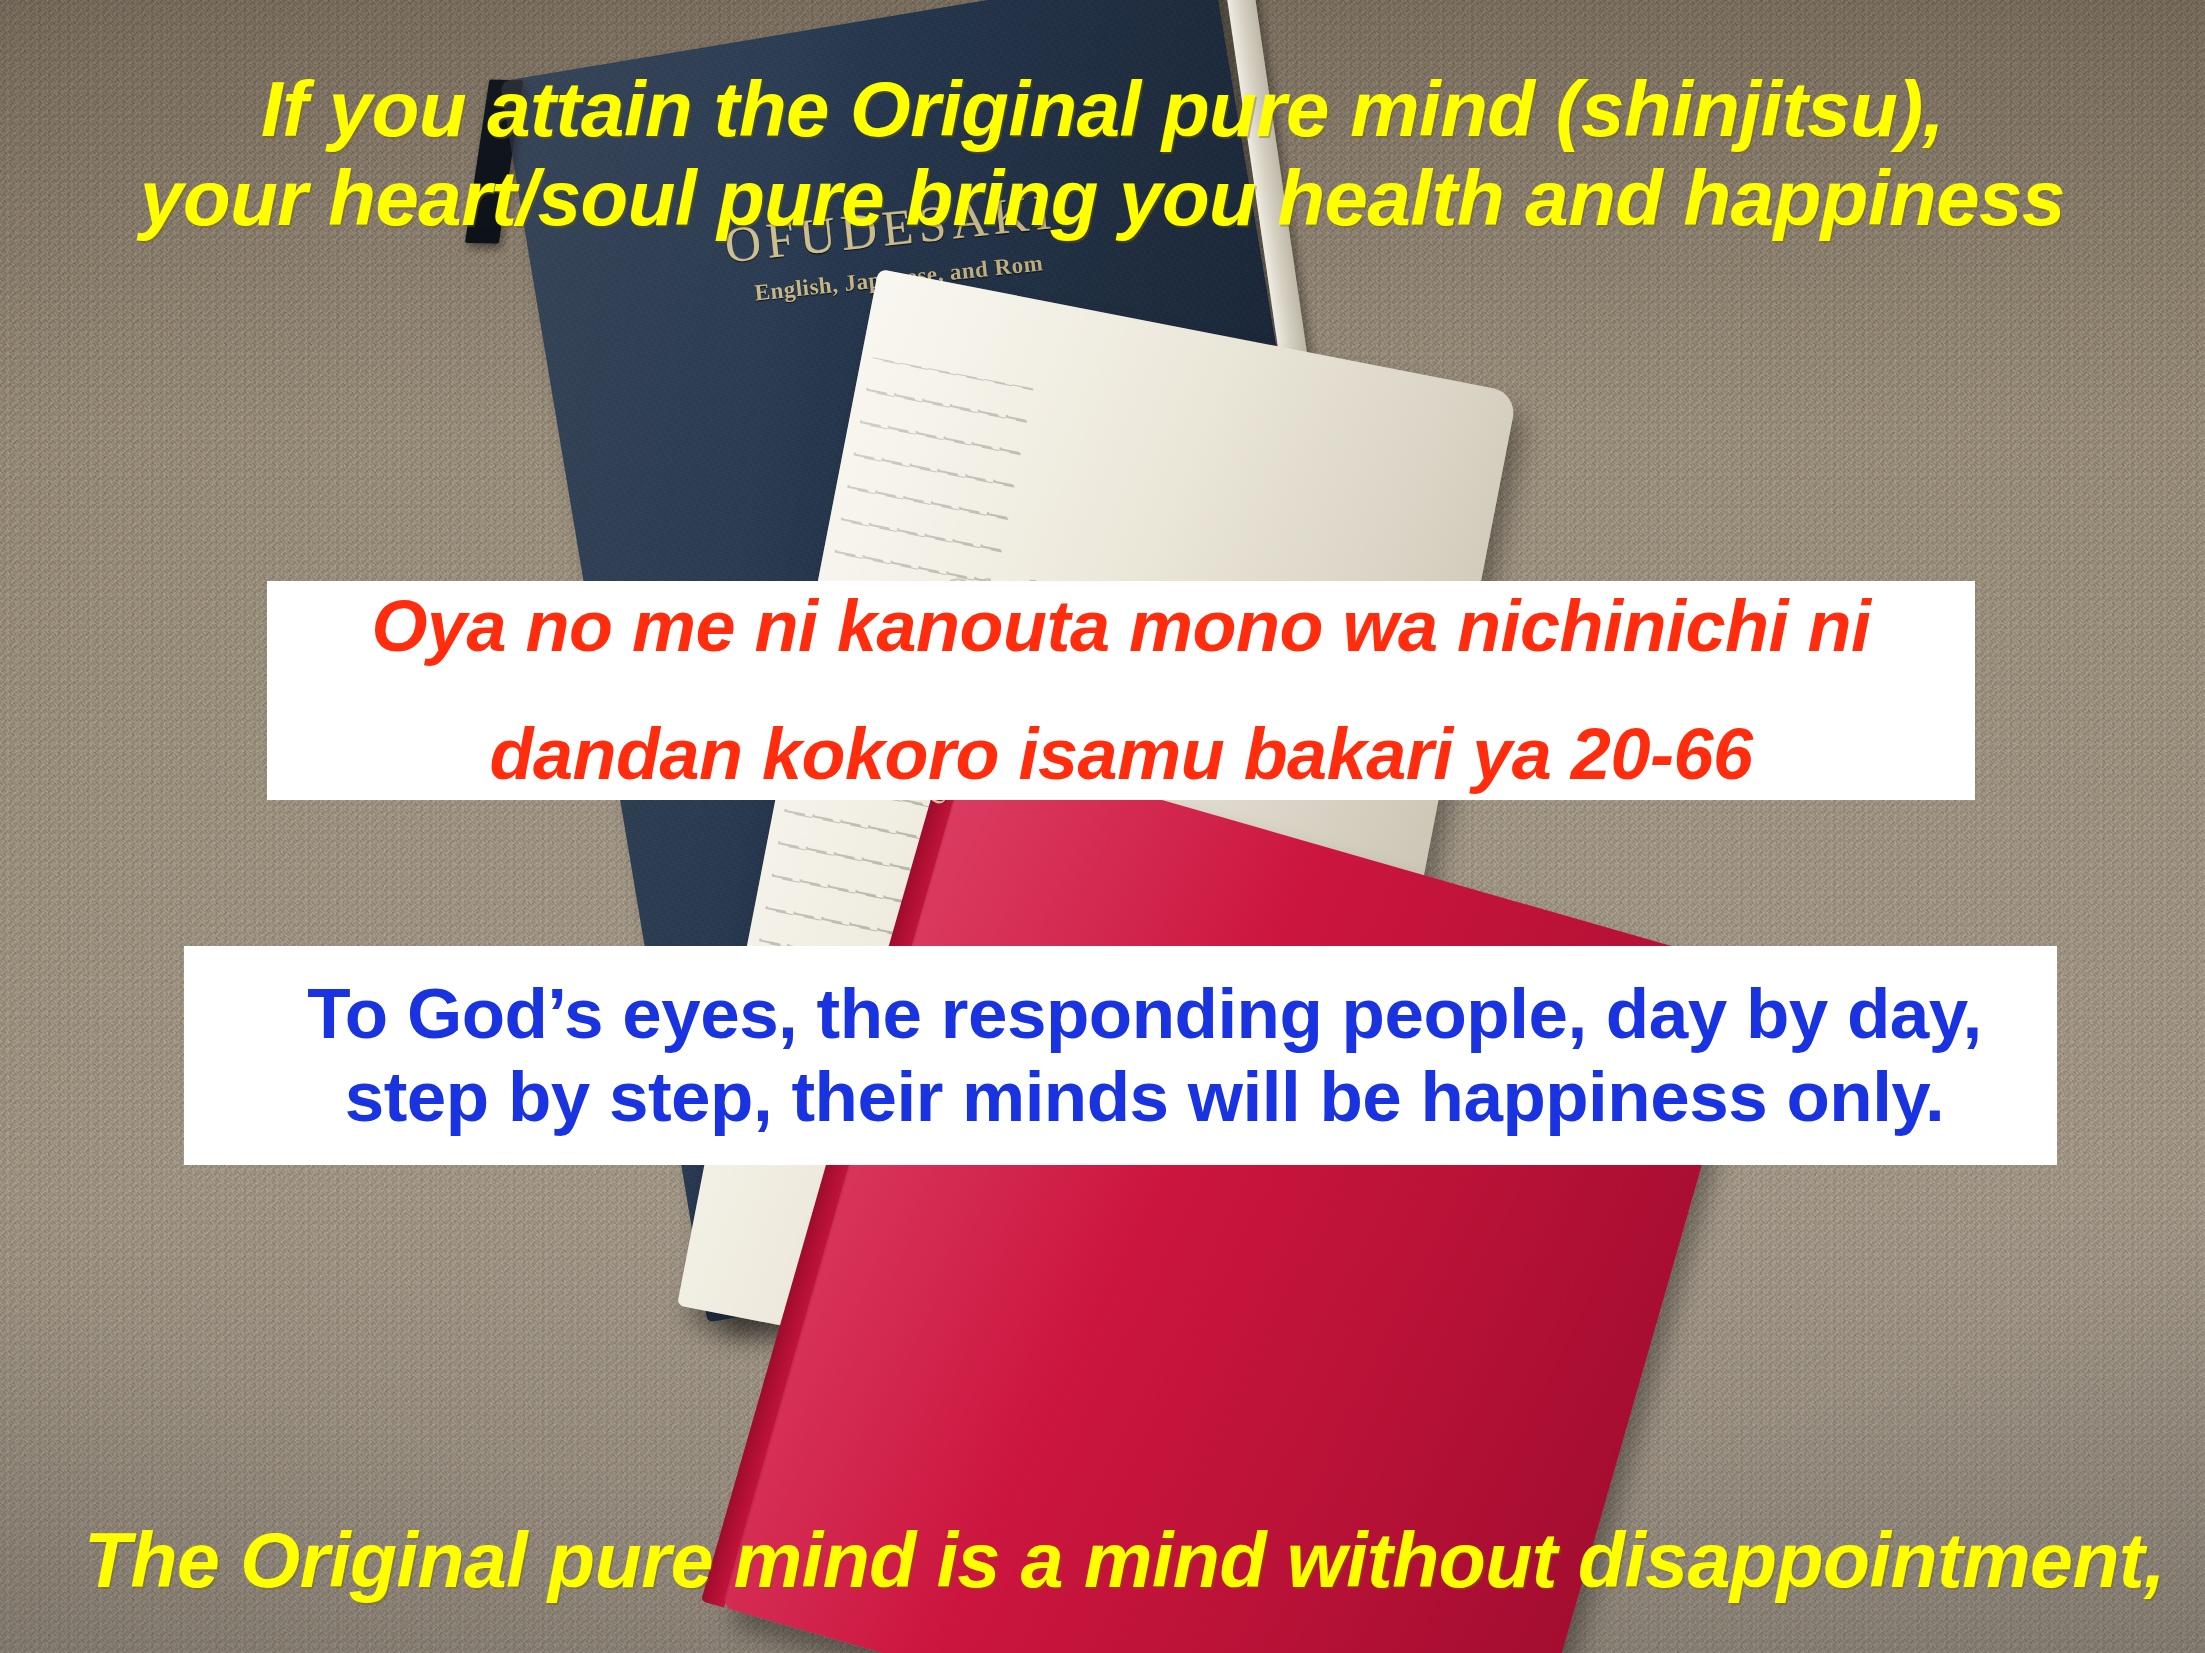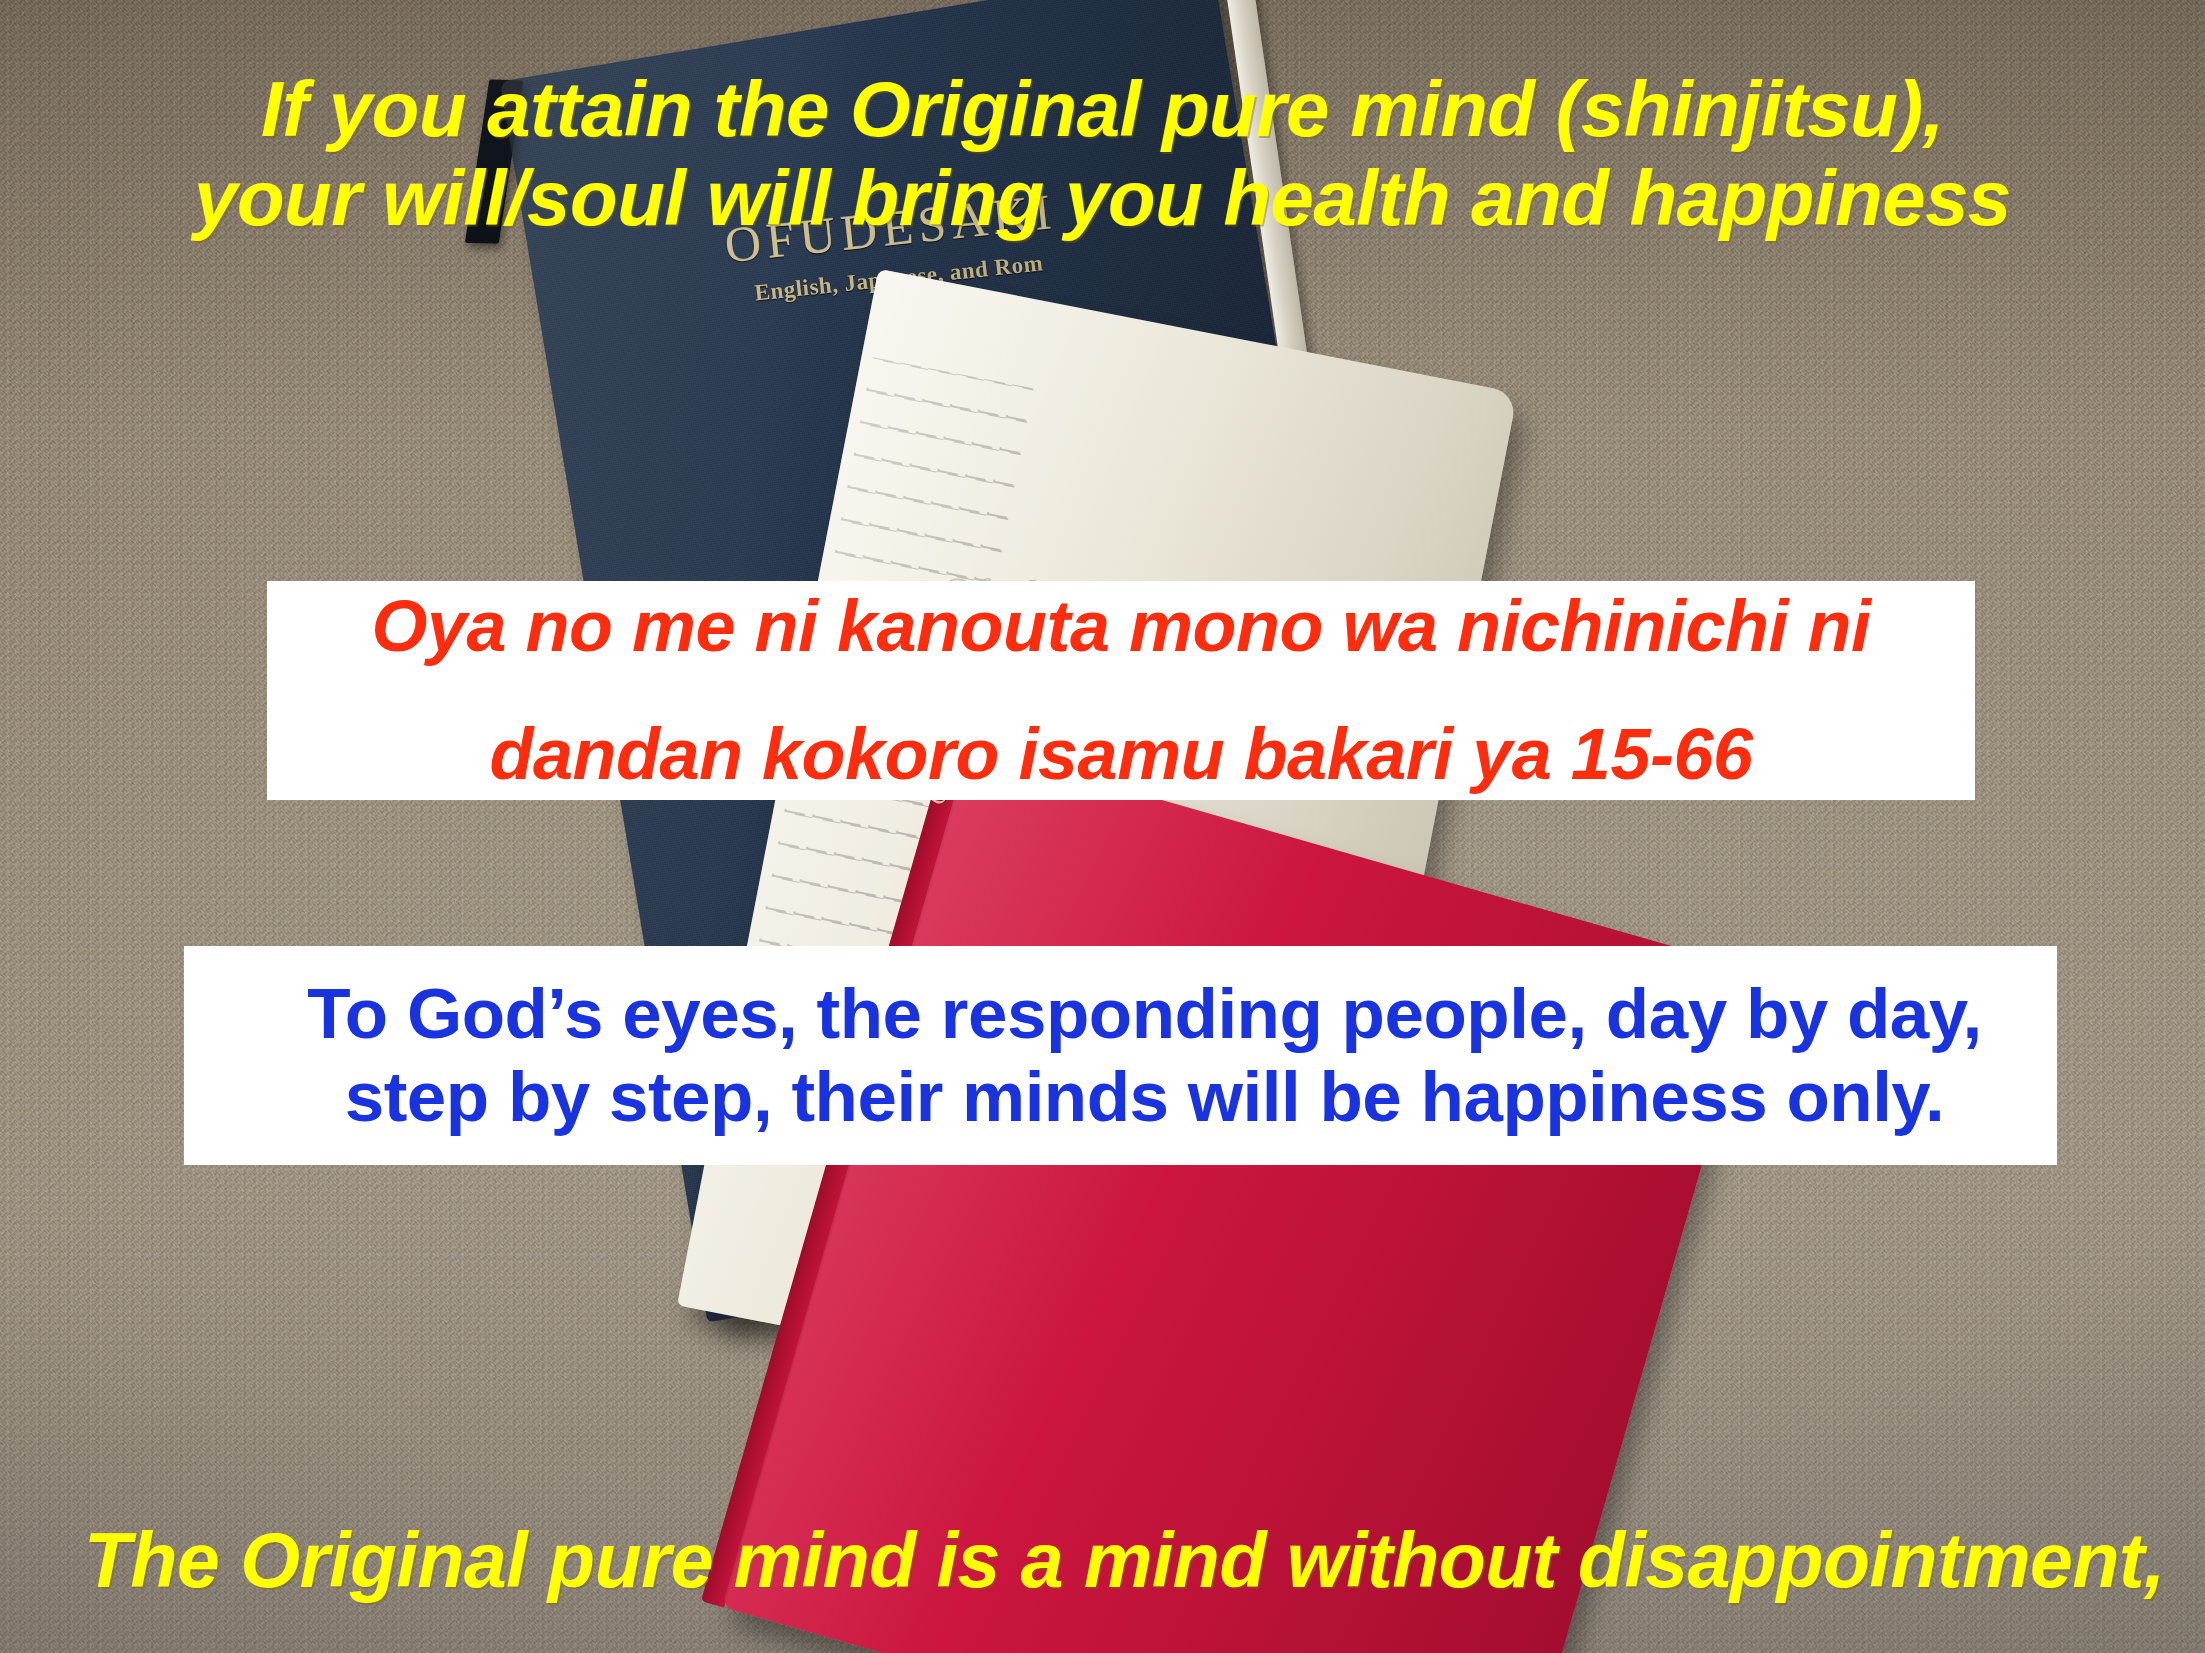--- a/index.html
+++ b/index.html
@@ -262,26 +262,26 @@
   </div>
 
   <div class="book book-red">
     <div class="red-spine"></div>
     <div class="red-spine-text">OFUDESAKI</div>
     <div class="red-title">OFUDESAKI</div>
   </div>
 
   <div class="yellow-block yellow-top">
     <span class="ln1">If you attain the Original pure mind (shinjitsu),</span>
-    <span class="ln2">your will/soul will bring you health and happiness</span>
+    <span class="ln2">your heart/soul pure bring you health and happiness</span>
   </div>
 
   <div class="white-card card-red">
     <span class="ln">Oya no me ni kanouta mono wa nichinichi ni</span>
-    <span class="ln">dandan kokoro isamu bakari ya 15-66</span>
+    <span class="ln">dandan kokoro isamu bakari ya 20-66</span>
   </div>
 
   <div class="white-card card-blue">
     <span class="ln">To God’s eyes, the responding people, day by day,</span>
     <span class="ln">step by step, their minds will be happiness only.</span>
   </div>
 
   <div class="yellow-block yellow-bottom">
     <span class="ln1">The Original pure mind is a mind without disappointment,</span>
   </div>

